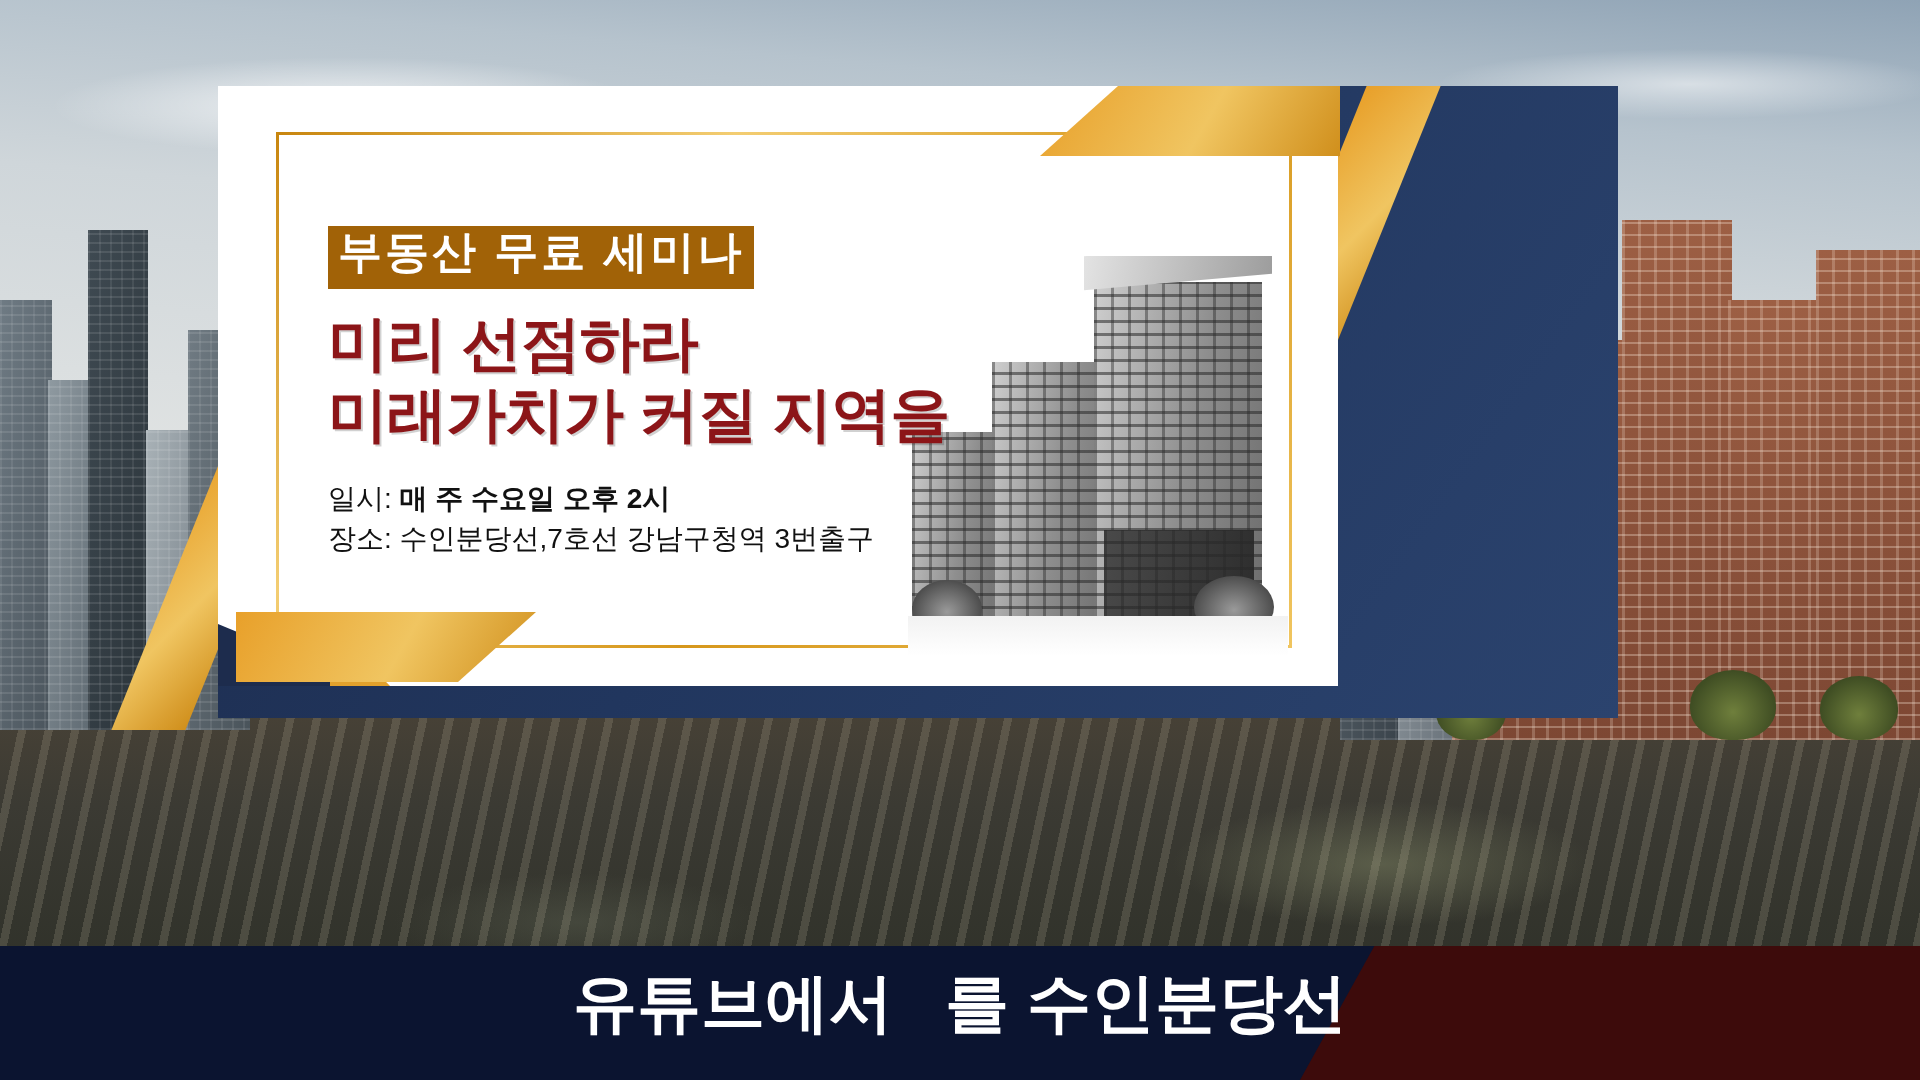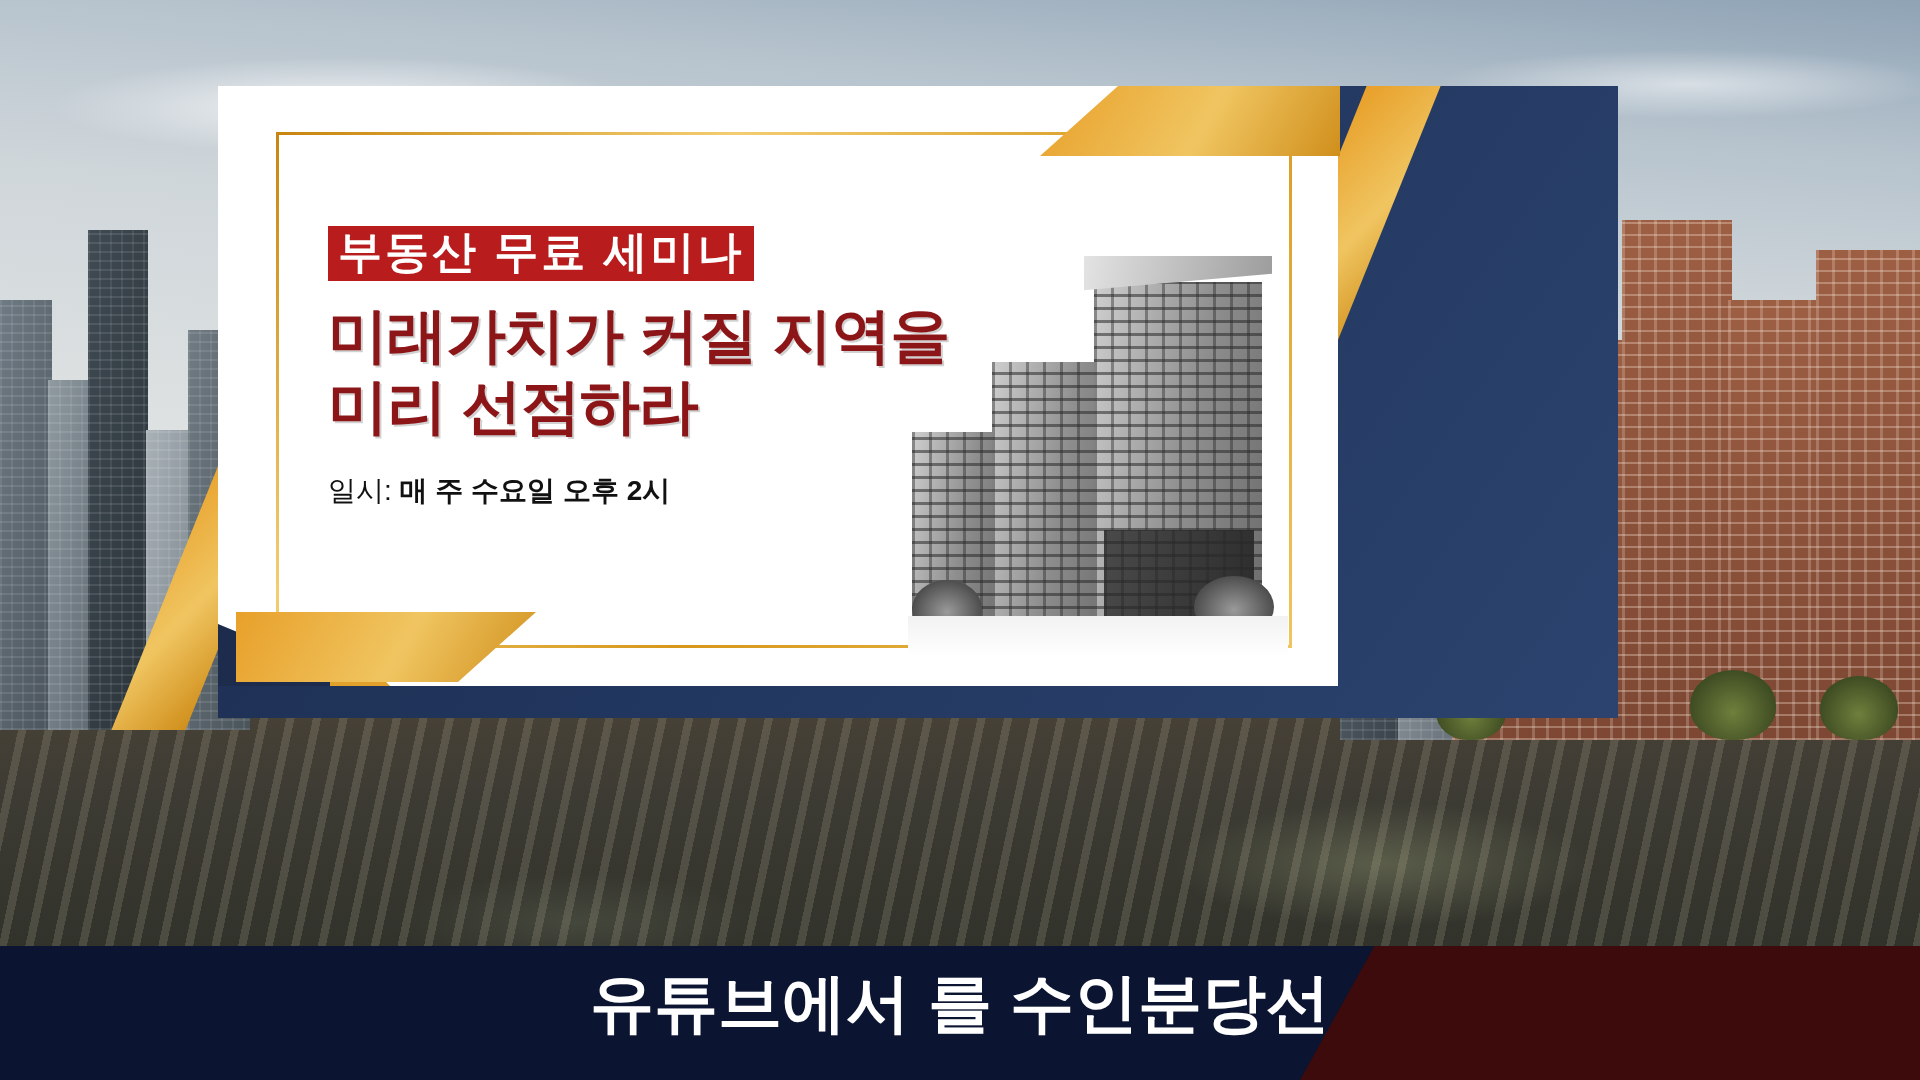--- a/index.html
+++ b/index.html
@@ -67,23 +67,23 @@
     border-bottom:62px solid #1d2c4d;border-right:150px solid transparent;}
   .card-notch-bl2{position:absolute;left:112px;bottom:0;width:0;height:0;
     border-bottom:62px solid #e2a12c;border-right:60px solid transparent;}
 
   .gold-frame{position:absolute;left:58px;top:46px;width:1010px;height:510px;
     border:3px solid;
     border-image:linear-gradient(135deg,#c8860f,#f3cd72 30%,#d6971b 60%,#f0c55f 100%) 1;}
 
   
   .content{position:absolute;left:110px;top:140px;width:680px;}
-  .badge{display:inline-block;background:#b91c1c;color:#ffffff;
+  .badge{display:inline-block;background:#a16207;color:#ffffff;
     font-size:44px;font-weight:700;letter-spacing:3px;
-    padding:4px 10px 7px 10px;line-height:1;white-space:nowrap;}
+    padding:4px 10px 15px 10px;line-height:1;white-space:nowrap;}
   .headline{margin-top:20px;color:#8c1518;font-size:60px;font-weight:700;
     line-height:1.18;letter-spacing:-1px;white-space:nowrap;
     text-shadow:2px 2px 0 rgba(0,0,0,.18);}
   .info{margin-top:28px;color:#111111;font-size:28px;line-height:1.45;white-space:nowrap;}
   .info .lbl{font-weight:400;text-align:right;}
   .info .val{font-weight:700;}
   .info .val-light{font-weight:400;}
 
   
   .photo{position:absolute;left:690px;top:170px;width:380px;height:400px;overflow:hidden;}
@@ -95,21 +95,21 @@
   .tower-cap{position:absolute;background:linear-gradient(100deg,#e3e3e3,#9d9d9d);}
   .ph-trees{position:absolute;bottom:18px;background:radial-gradient(ellipse at 50% 55%,#9a9a9a,#4c4c4c 72%);border-radius:50%;}
   .ph-base{position:absolute;left:0;bottom:0;width:100%;height:40px;background:linear-gradient(180deg,#f2f2f2,#ffffff);}
 
   
   .banner{position:absolute;left:0;top:946px;width:1920px;height:134px;background:#0b1430;}
   .banner-red{position:absolute;right:0;top:0;width:620px;height:134px;
     background:#3d0b0b;clip-path:polygon(12% 0,100% 0,100% 100%,0 100%);}
   .banner-text{position:absolute;left:0;top:0;width:1920px;height:114px;
     display:flex;align-items:center;justify-content:center;
-    font-size:64px;font-weight:700;color:#ffffff;letter-spacing:0px;white-space:nowrap;}
+    font-size:64px;font-weight:700;color:#ffffff;letter-spacing:0px;white-space:nowrap;gap:17px;}
   .banner-text .hl{color:#f5a623;}
   .banner-text .sp{display:inline-block;width:18px;}
 </style>
 </head>
 <body>
 
 <div id="stage">
 
   <div class="bg">
     <div class="bg-sky"></div>
@@ -159,28 +159,32 @@
       <div class="tower" style="left:196px;width:150px;height:92px;background:linear-gradient(100deg,#4a4a4a,#2d2d2d);"></div>
       <div class="ph-trees" style="left:4px;width:70px;height:58px;"></div>
       <div class="ph-trees" style="left:286px;width:80px;height:62px;"></div>
       <div class="ph-base"></div>
     </div>
 
     <div class="content">
       <div class="badge">부동산 무료 세미나</div>
 
       <div class="headline">
+        <div>미리 선점하라</div>
         <div>미래가치가 커질 지역을</div>
-        <div>미리 선점하라</div>
       </div>
 
       <div class="info">
         <div>
           <span class="lbl">일시:</span>
           <span class="val">매 주 수요일 오후 2시</span>
+        </div>
+        <div>
+          <span class="lbl">장소:</span>
+          <span class="val-light">수인분당선,7호선 강남구청역 3번출구</span>
         </div>
       </div>
     </div>
   </div>
 
   <div class="gold-diag gold-bl"></div>
   <div class="gold-diag gold-tr"></div>
 
   <div class="banner">
     <div class="banner-red"></div>

